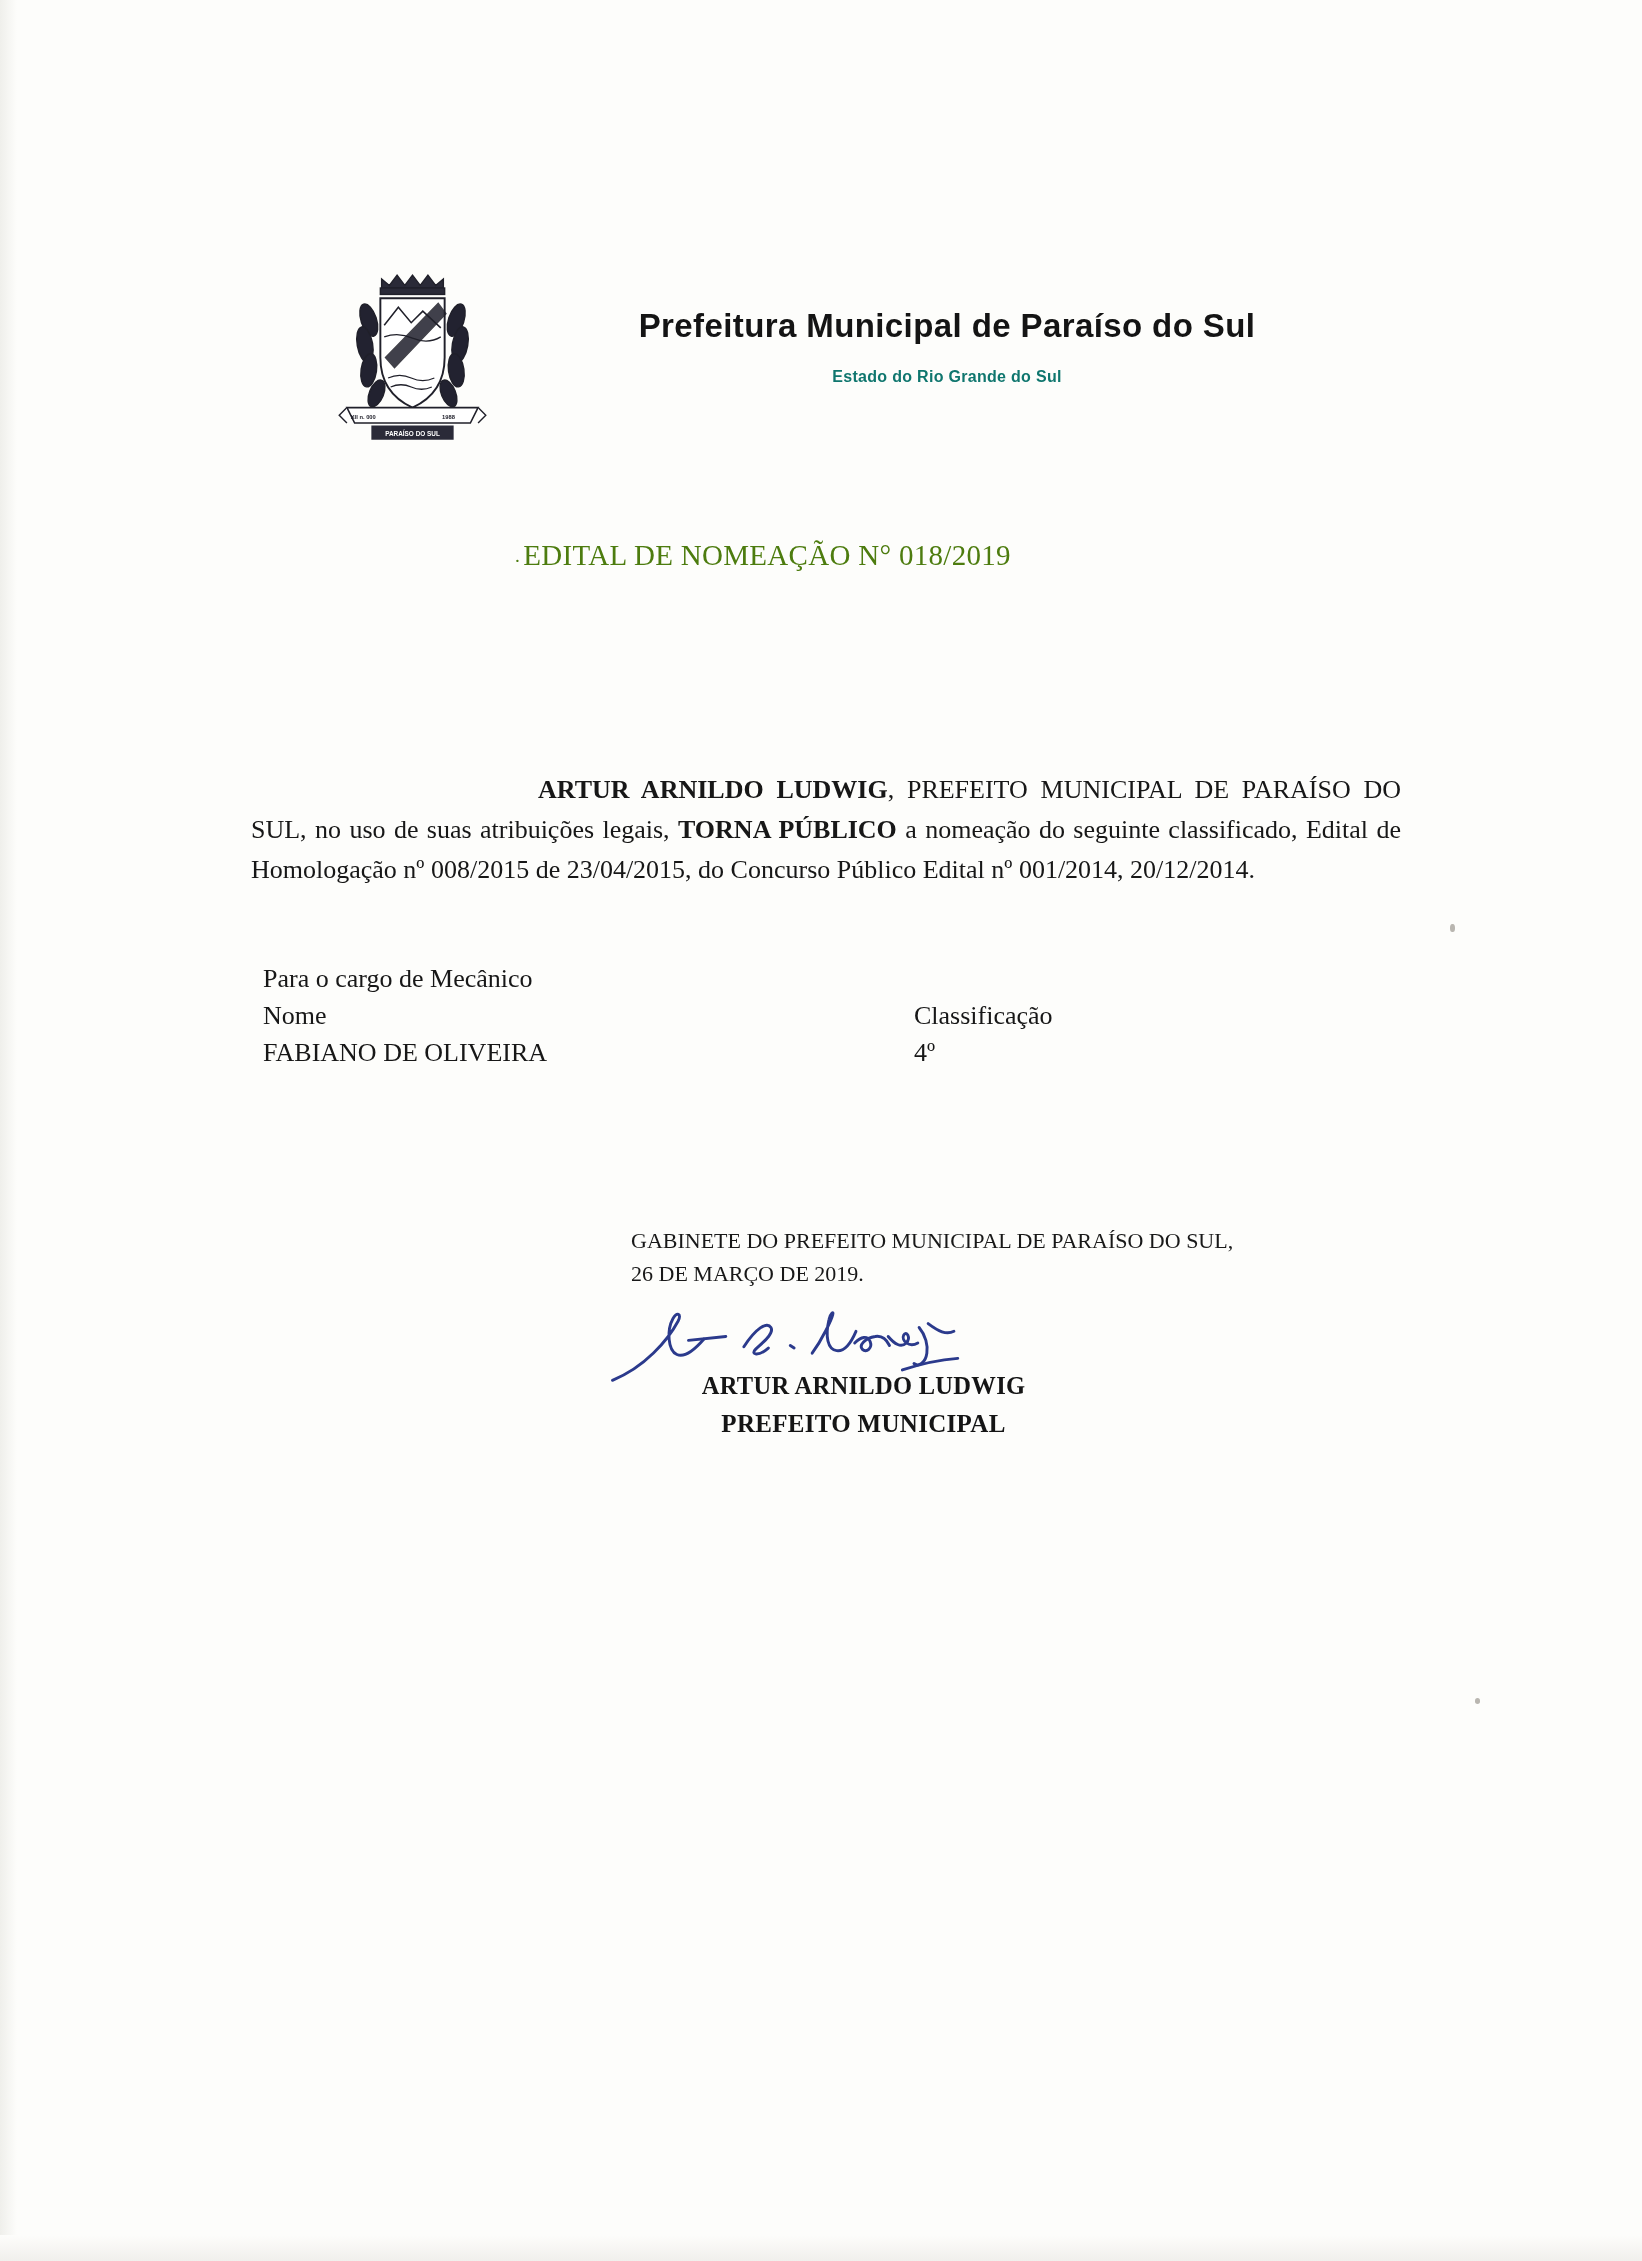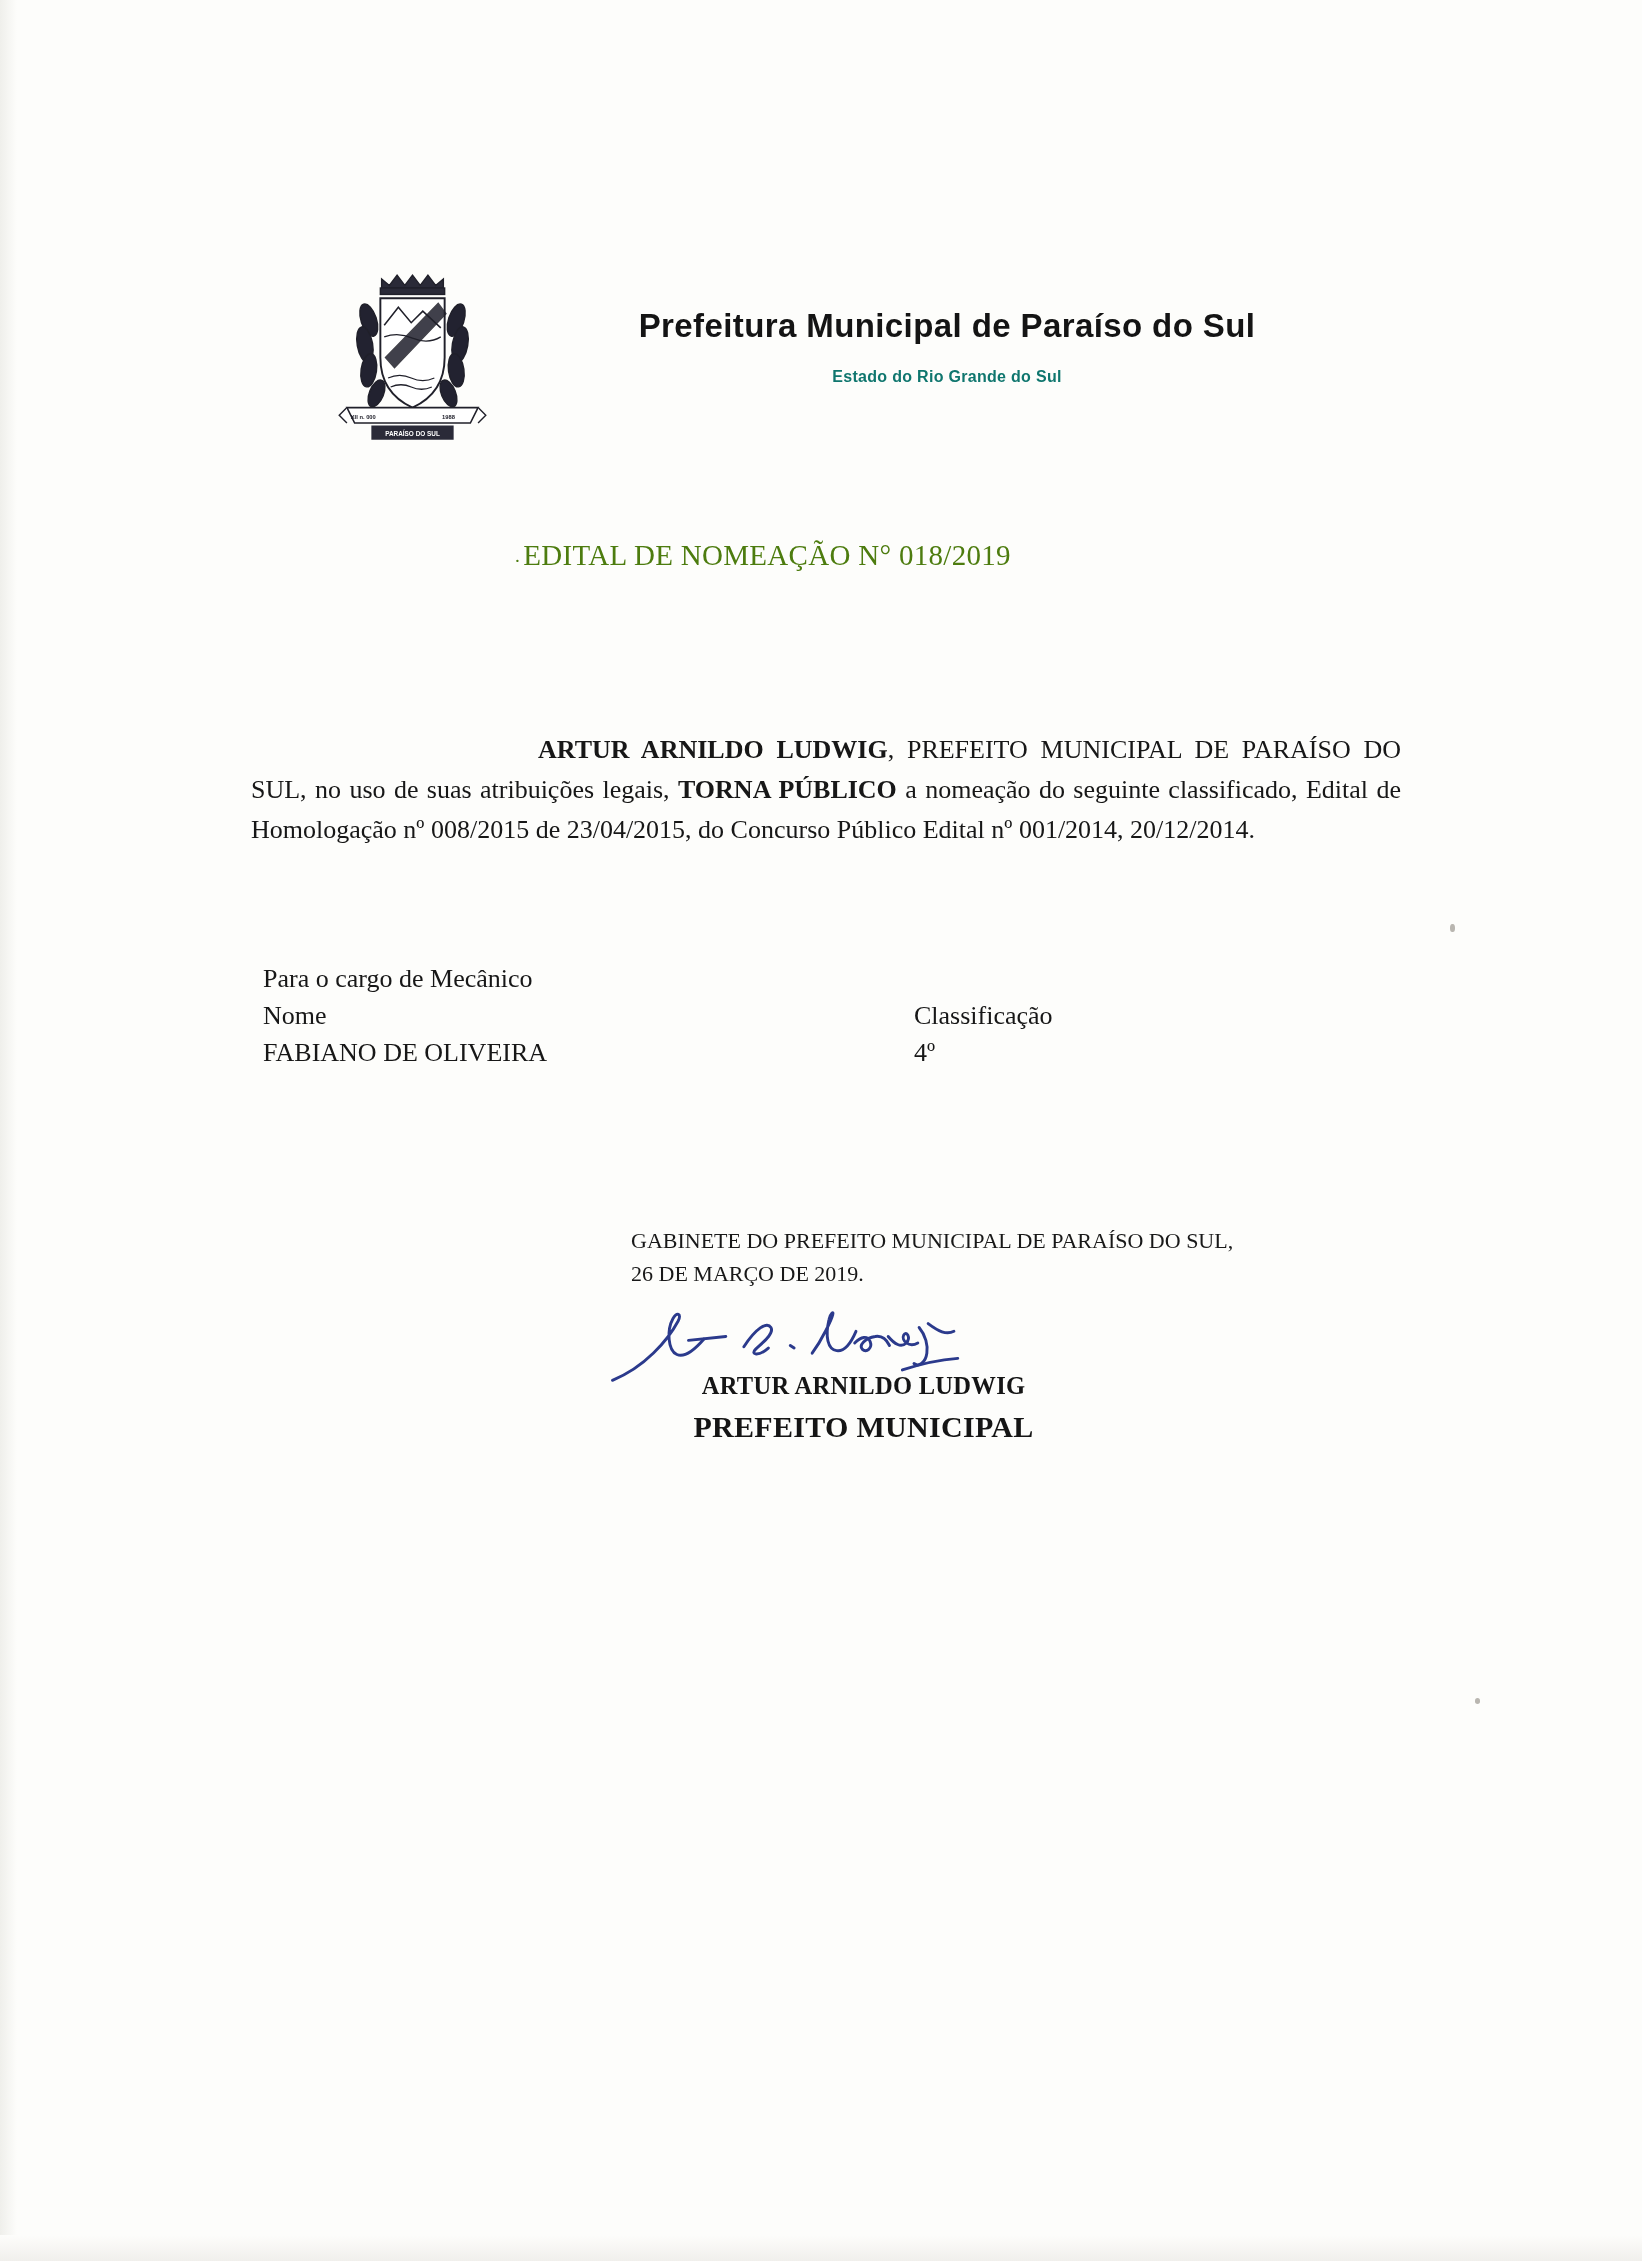--- a/index.html
+++ b/index.html
@@ -96,21 +96,21 @@
   .doc-title .lead-dot {
     font-size: 19.3px;
     vertical-align: 2.6px;
     margin-right: 3.2px;
   }
 
   
   .body-par {
     position: absolute;
     left: 251px;
-    top: 704px;
+    top: 744px;
     width: 1150px;
     font-size: 26px;
     line-height: 40px;
     text-align: justify;
     text-justify: inter-word;
     color: #171717;
   }
   .body-par .indent {
     display: inline-block;
     width: 287px;
@@ -183,21 +183,21 @@
     letter-spacing: 0.3px;
     color: #151515;
     white-space: nowrap;
   }
   .sig-role {
     position: absolute;
     left: 32px;
     top: 102px;
     width: 451px;
     text-align: center;
-    font-size: 30px;
+    font-size: 25px;
     font-weight: bold;
     letter-spacing: 0.3px;
     color: #151515;
     white-space: nowrap;
   }
 
   
   .speck {
     position: absolute;
     background: #b9b6b0;

